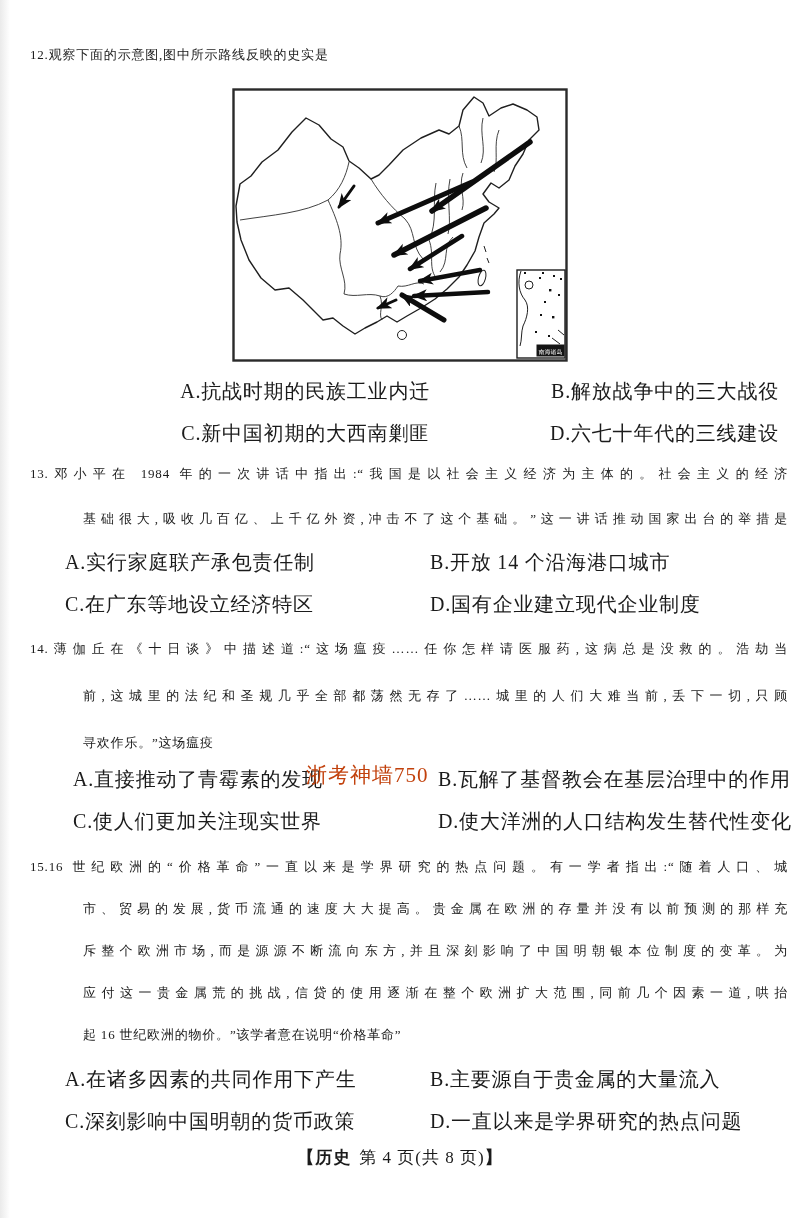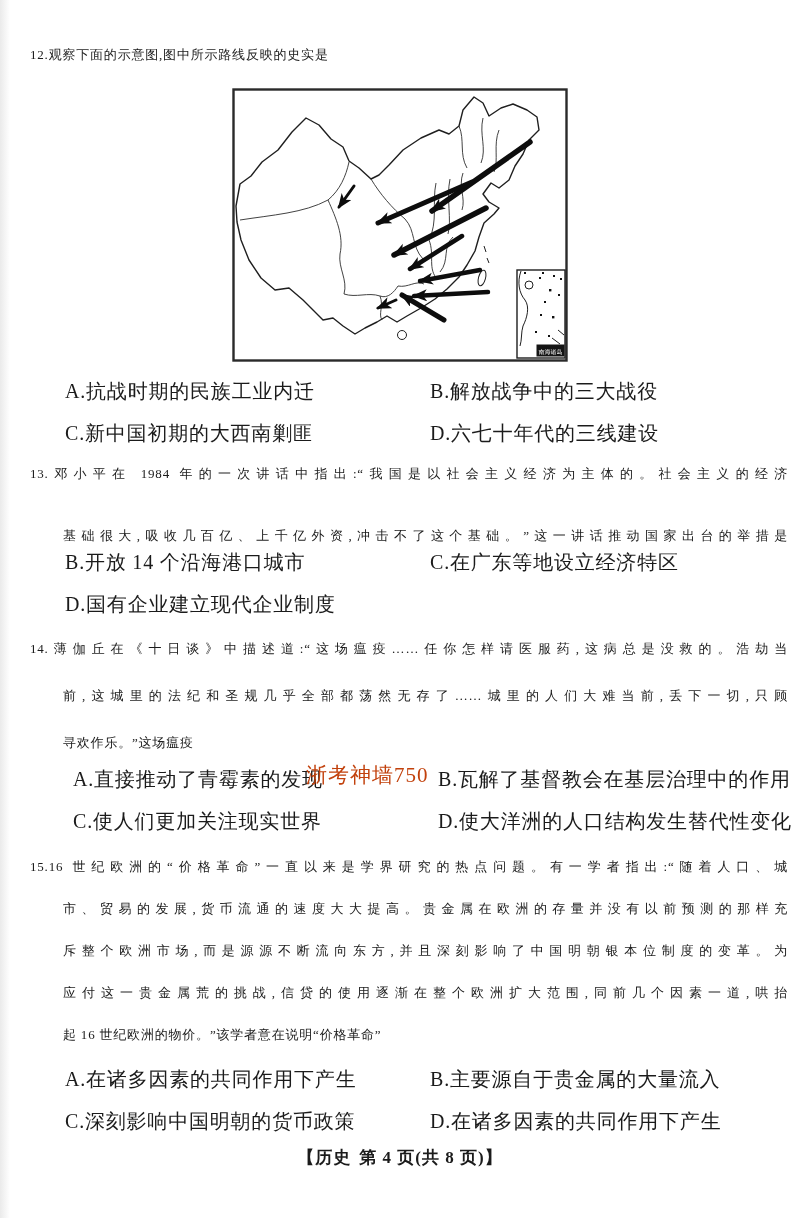--- a/index.html
+++ b/index.html
@@ -7,39 +7,39 @@
     width:800px;height:1218px;position:relative;background:#ffffff;
     font-family:"Liberation Serif", serif;color:#1b1b1b;overflow:hidden;
   }
   .scan-edge{
     position:absolute;left:0;top:0;bottom:0;width:10px;
     background:linear-gradient(90deg,#d9d9d9,#ffffff);opacity:.55;pointer-events:none;
   }
   .abs{position:absolute;}
   .line{font-size:13px;line-height:30px;letter-spacing:.8px;}
   .fill{text-align:justify;text-align-last:justify;}
-  .indent{margin-left:33px;}
-  .gap15{margin-bottom:32px;}
+  .indent{margin-left:53px;}
+  .gap15{margin-bottom:15px;}
   .gap17{margin-bottom:17px;}
   .gap12{margin-bottom:12px;}
   .opt-grid{
     display:grid;grid-template-columns:365px 1fr;row-gap:12px;
     padding-left:35px;font-size:20px;line-height:30px;letter-spacing:.8px;white-space:nowrap;
   }
   .figure{position:absolute;left:232px;top:88px;}
   .watermark{
     position:absolute;left:306px;top:761px;font-size:21px;letter-spacing:1px;color:#c2410c;
     font-family:"Liberation Serif", serif;white-space:nowrap;
   }
   .footer{
     position:absolute;left:0;right:0;top:1146px;text-align:center;
     font-size:17px;letter-spacing:1px;
   }
   .b{font-weight:bold;}
-  .footer .pgap{margin-left:8px;font-weight:bold;}
+  .footer .pgap{margin-left:8px;}
   svg .outline{fill:none;stroke:#1f1f1f;stroke-width:1.4;stroke-linejoin:round;}
   svg .prov{fill:none;stroke:#2c2c2c;stroke-width:.9;stroke-linejoin:round;}
   svg .arrow{stroke:#0d0d0d;stroke-linecap:round;fill:none;}
   svg .isl{fill:none;stroke:#1f1f1f;stroke-width:1;}
   svg .dot{fill:#111;}
 </style>
 </head>
 <body>
 
 <div class="scan-edge"></div>
@@ -109,32 +109,33 @@
         <rect class="dot" x="292" y="184" width="2" height="2"></rect>
         <rect class="dot" x="310" y="184" width="2" height="2"></rect>
       </g>
       <path class="isl" d="M320,250 l8,6 M326,242 l6,5"></path>
       <rect x="305" y="257" width="27" height="11" fill="#141414" stroke="#141414"></rect>
       <text x="318.5" y="265.5" text-anchor="middle" font-size="6" fill="#ffffff">南海诸岛</text>
     </g>
   </svg>
 </div>
 
-<div class="abs opt-grid" style="left:30px;right:21px;top:376px;">
+<div class="abs opt-grid" style="left:30px;right:21px;top:376px;text-align:right;">
   <div>A.抗战时期的民族工业内迁</div>
   <div>B.解放战争中的三大战役</div>
   <div>C.新中国初期的大西南剿匪</div>
   <div>D.六七十年代的三线建设</div>
 </div>
 
 <div class="abs" style="left:30px;right:12px;top:459px;">
   <div class="line fill gap15">13.邓小平在 1984 年的一次讲话中指出:“我国是以社会主义经济为主体的。社会主义的经济</div>
   <div class="line fill indent">基础很大,吸收几百亿、上千亿外资,冲击不了这个基础。”这一讲话推动国家出台的举措是</div>
 </div>
 <div class="abs opt-grid" style="left:30px;right:12px;top:547px;">
+  <div>A.实行家庭联产承包责任制</div>
   <div>B.开放 14 个沿海港口城市</div>
   <div>C.在广东等地设立经济特区</div>
   <div>D.国有企业建立现代企业制度</div>
 </div>
 
 <div class="abs" style="left:30px;right:12px;top:634px;">
   <div class="line fill gap17">14.薄伽丘在《十日谈》中描述道:“这场瘟疫……任你怎样请医服药,这病总是没救的。浩劫当</div>
   <div class="line fill indent gap17">前,这城里的法纪和圣规几乎全部都荡然无存了……城里的人们大难当前,丢下一切,只顾</div>
   <div class="line indent">寻欢作乐。”这场瘟疫</div>
 </div>
@@ -150,18 +151,18 @@
   <div class="line fill gap12">15.16 世纪欧洲的“价格革命”一直以来是学界研究的热点问题。有一学者指出:“随着人口、城</div>
   <div class="line fill indent gap12">市、贸易的发展,货币流通的速度大大提高。贵金属在欧洲的存量并没有以前预测的那样充</div>
   <div class="line fill indent gap12">斥整个欧洲市场,而是源源不断流向东方,并且深刻影响了中国明朝银本位制度的变革。为</div>
   <div class="line fill indent gap12">应付这一贵金属荒的挑战,信贷的使用逐渐在整个欧洲扩大范围,同前几个因素一道,哄抬</div>
   <div class="line indent">起 16 世纪欧洲的物价。”该学者意在说明“价格革命”</div>
 </div>
 <div class="abs opt-grid" style="left:30px;right:12px;top:1064px;">
   <div>A.在诸多因素的共同作用下产生</div>
   <div>B.主要源自于贵金属的大量流入</div>
   <div>C.深刻影响中国明朝的货币政策</div>
-  <div>D.在诸多因素的共同作用下产生</div>
+  <div>D.一直以来是学界研究的热点问题</div>
 </div>
 
 <div class="footer">
   <span class="b">【历史</span><span class="pgap">第 4 页(共 8 页)</span><span class="b">】</span>
 </div>
 
 </body></html>

